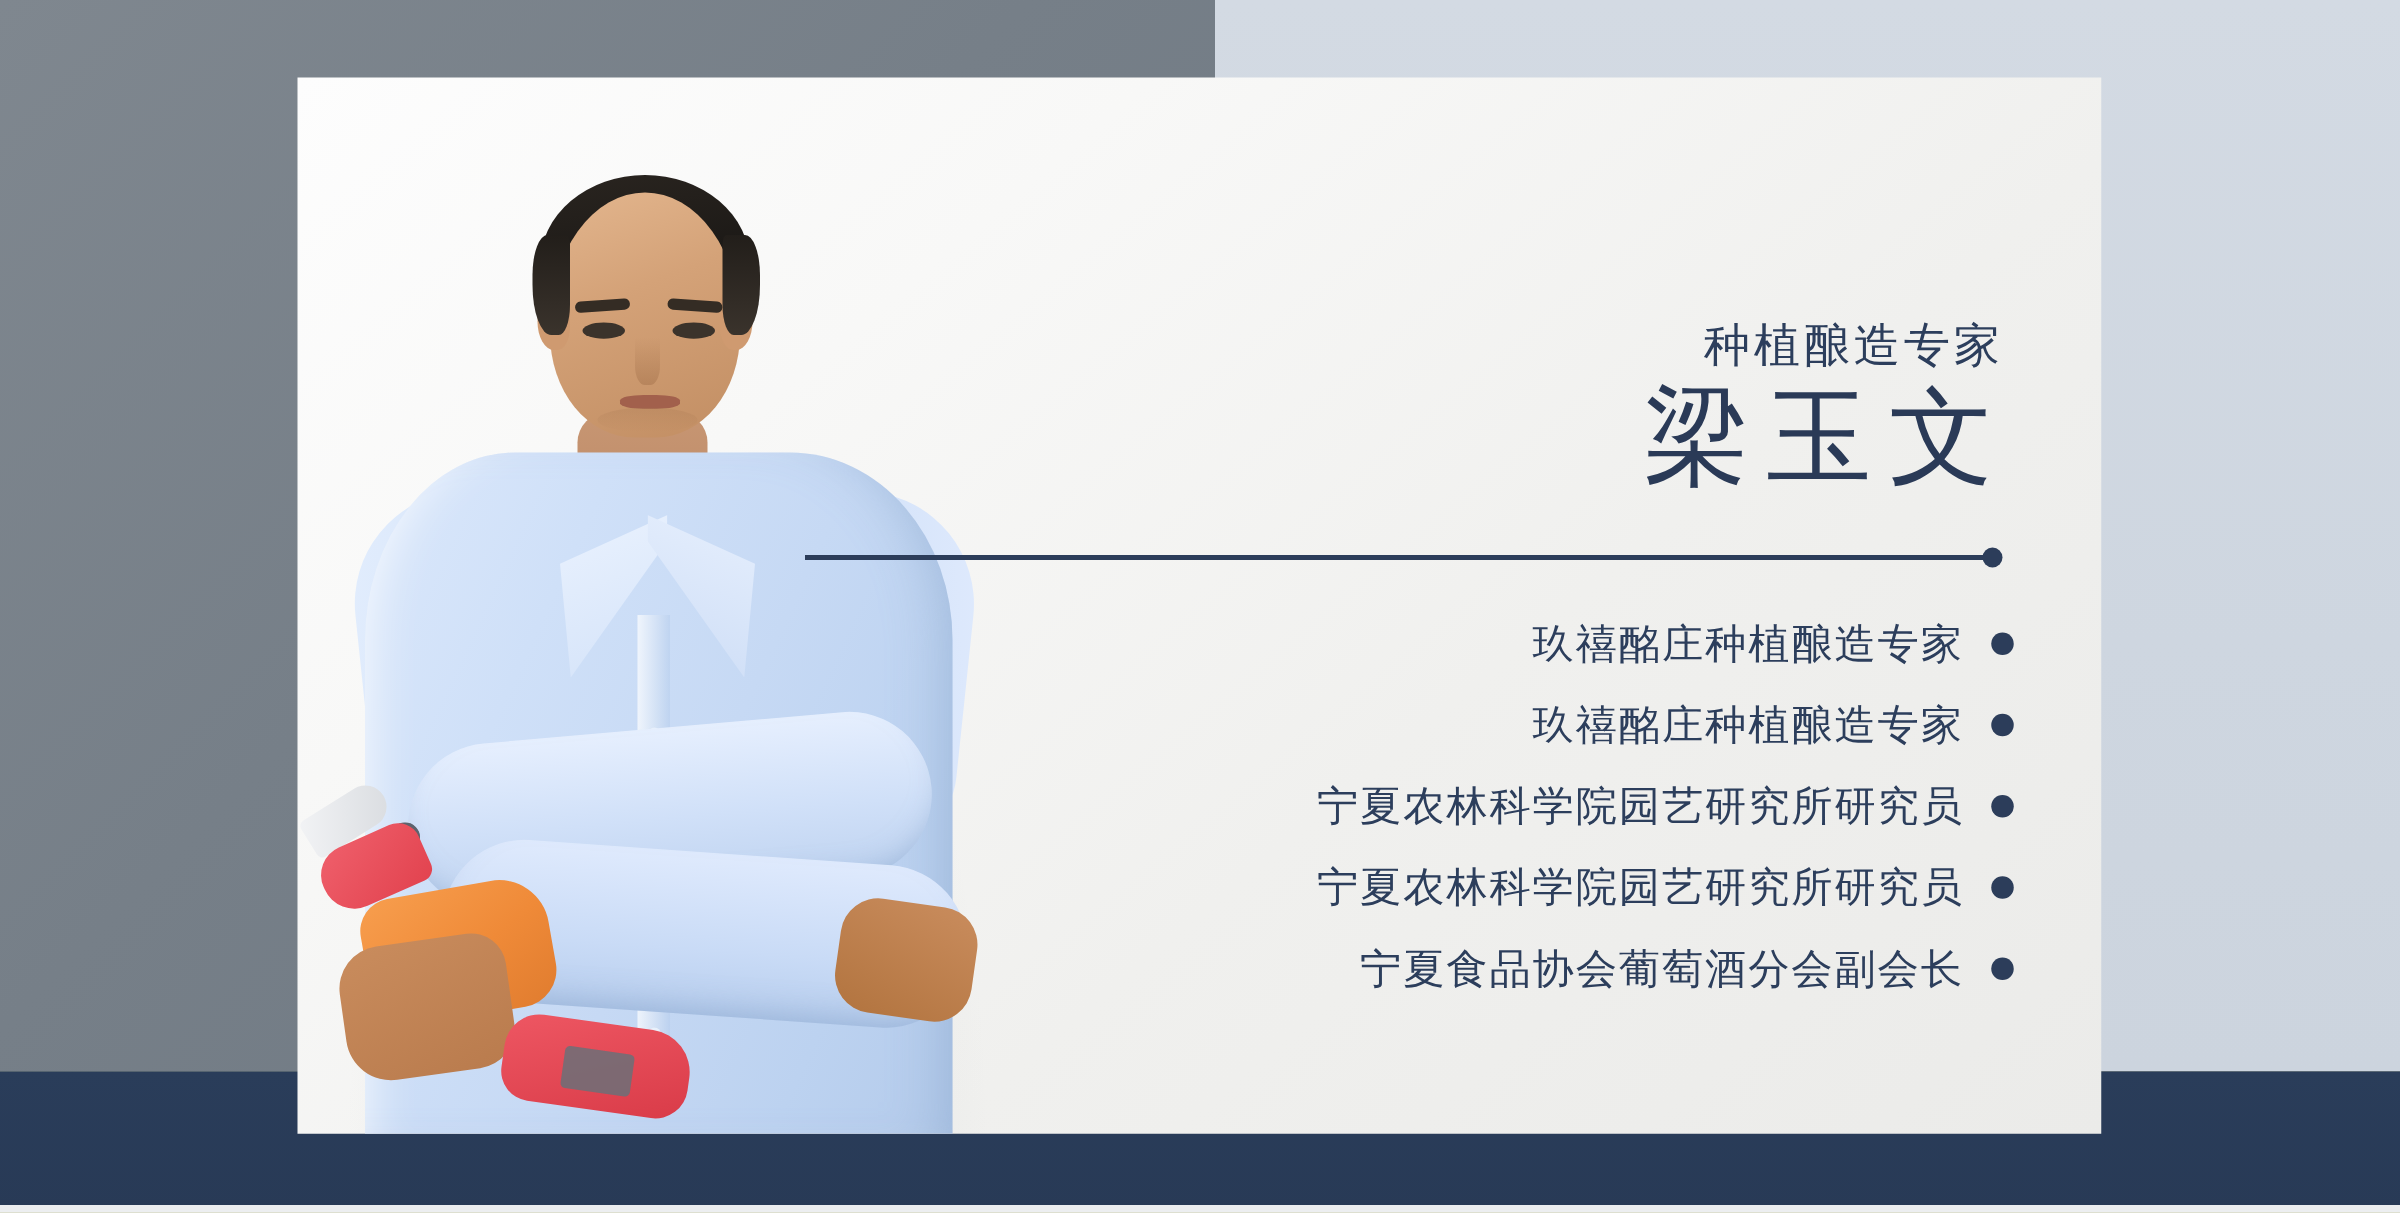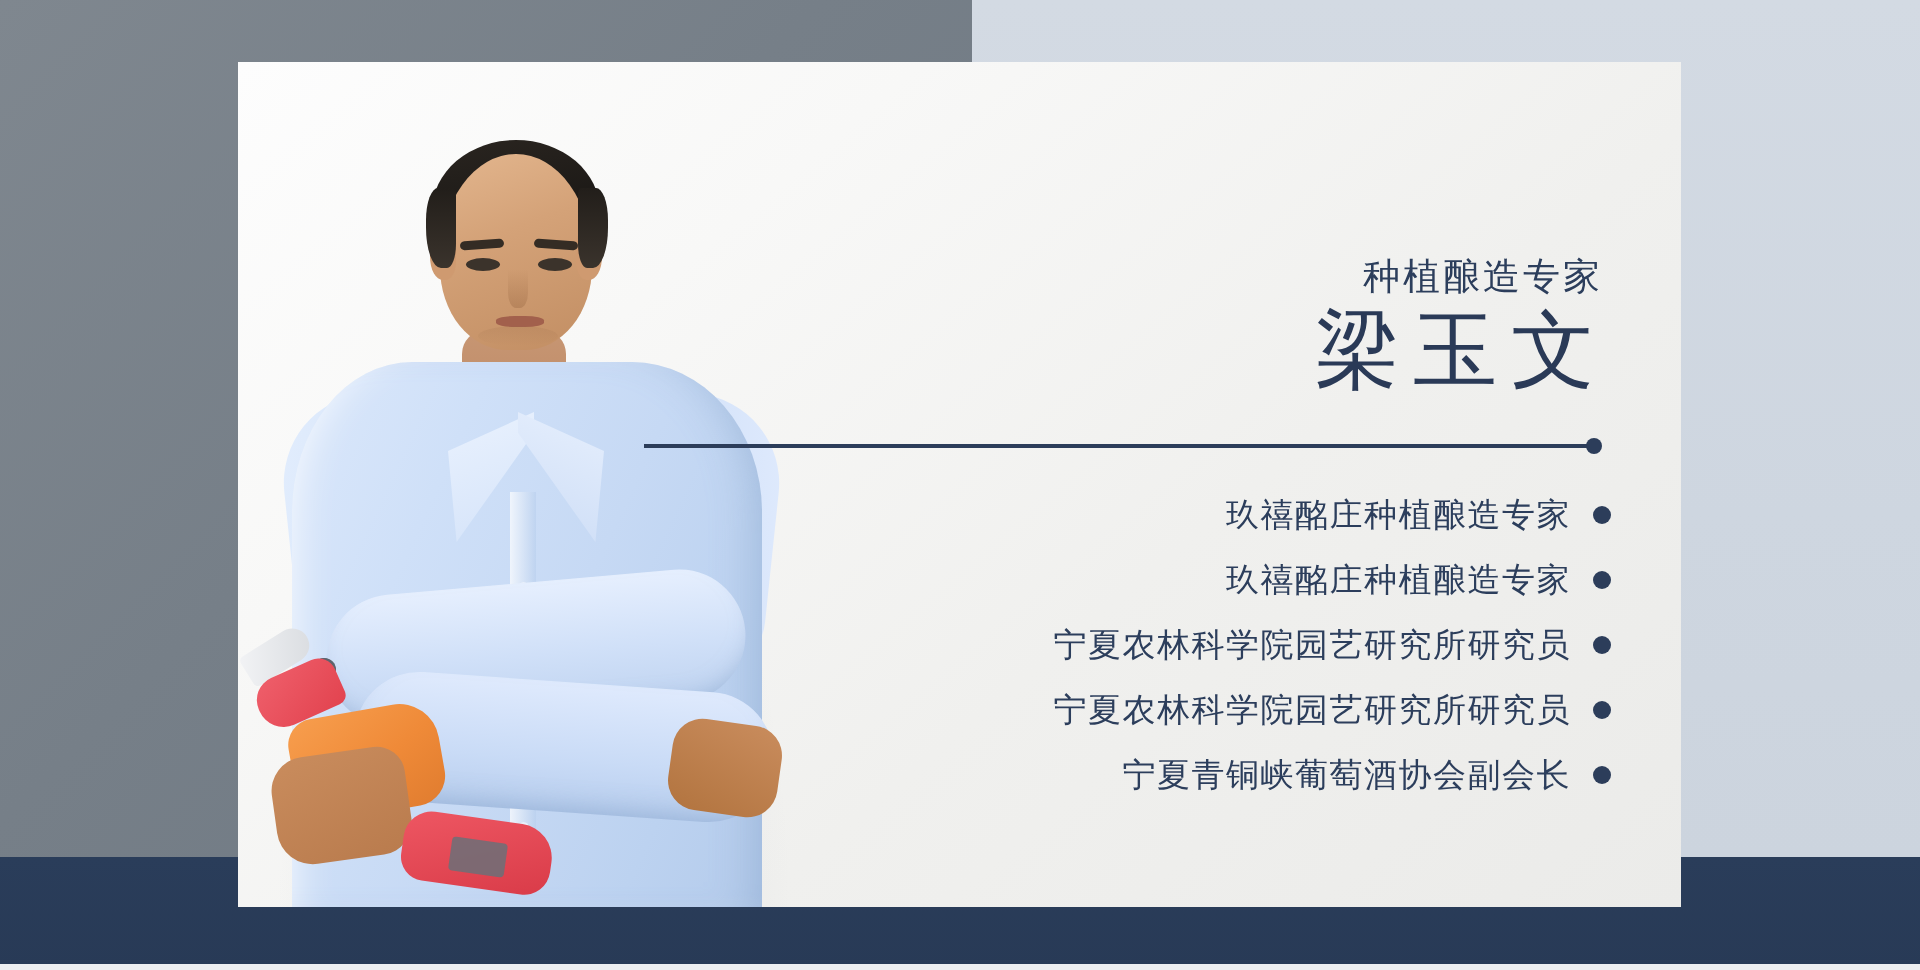--- a/index.html
+++ b/index.html
@@ -285,19 +285,19 @@
       </div>
       <div class="cred-row">
         <span class="cred-text">宁夏农林科学院园艺研究所研究员</span>
         <span class="cred-dot"></span>
       </div>
       <div class="cred-row">
         <span class="cred-text">宁夏农林科学院园艺研究所研究员</span>
         <span class="cred-dot"></span>
       </div>
       <div class="cred-row">
-        <span class="cred-text">宁夏青铜峡葡萄酒协会副会长</span>
+        <span class="cred-text">宁夏食品协会葡萄酒分会副会长</span>
         <span class="cred-dot"></span>
       </div>
     </div>
 
   </div>
 </div>
 
 </body></html>

